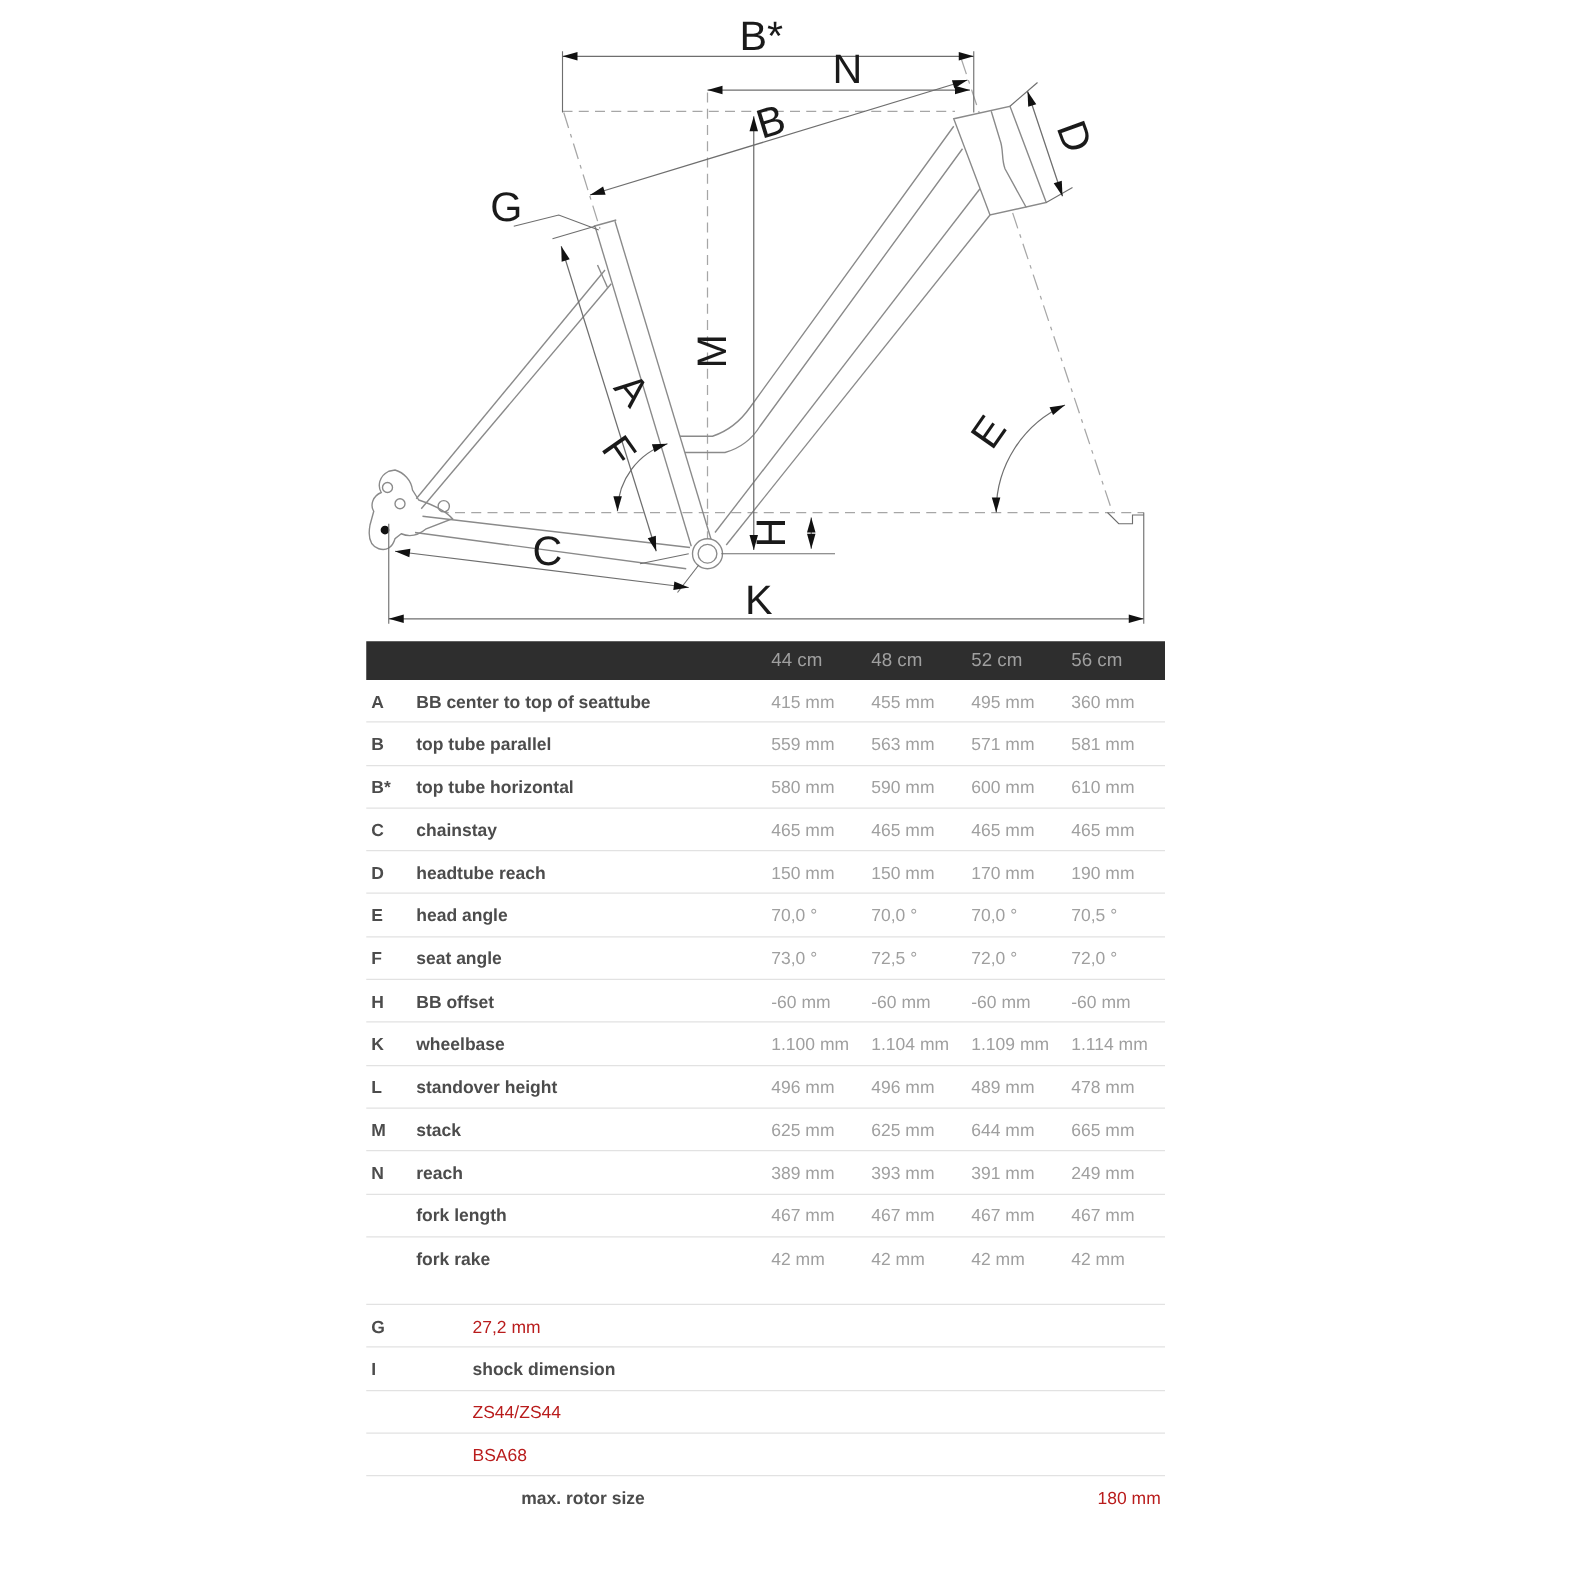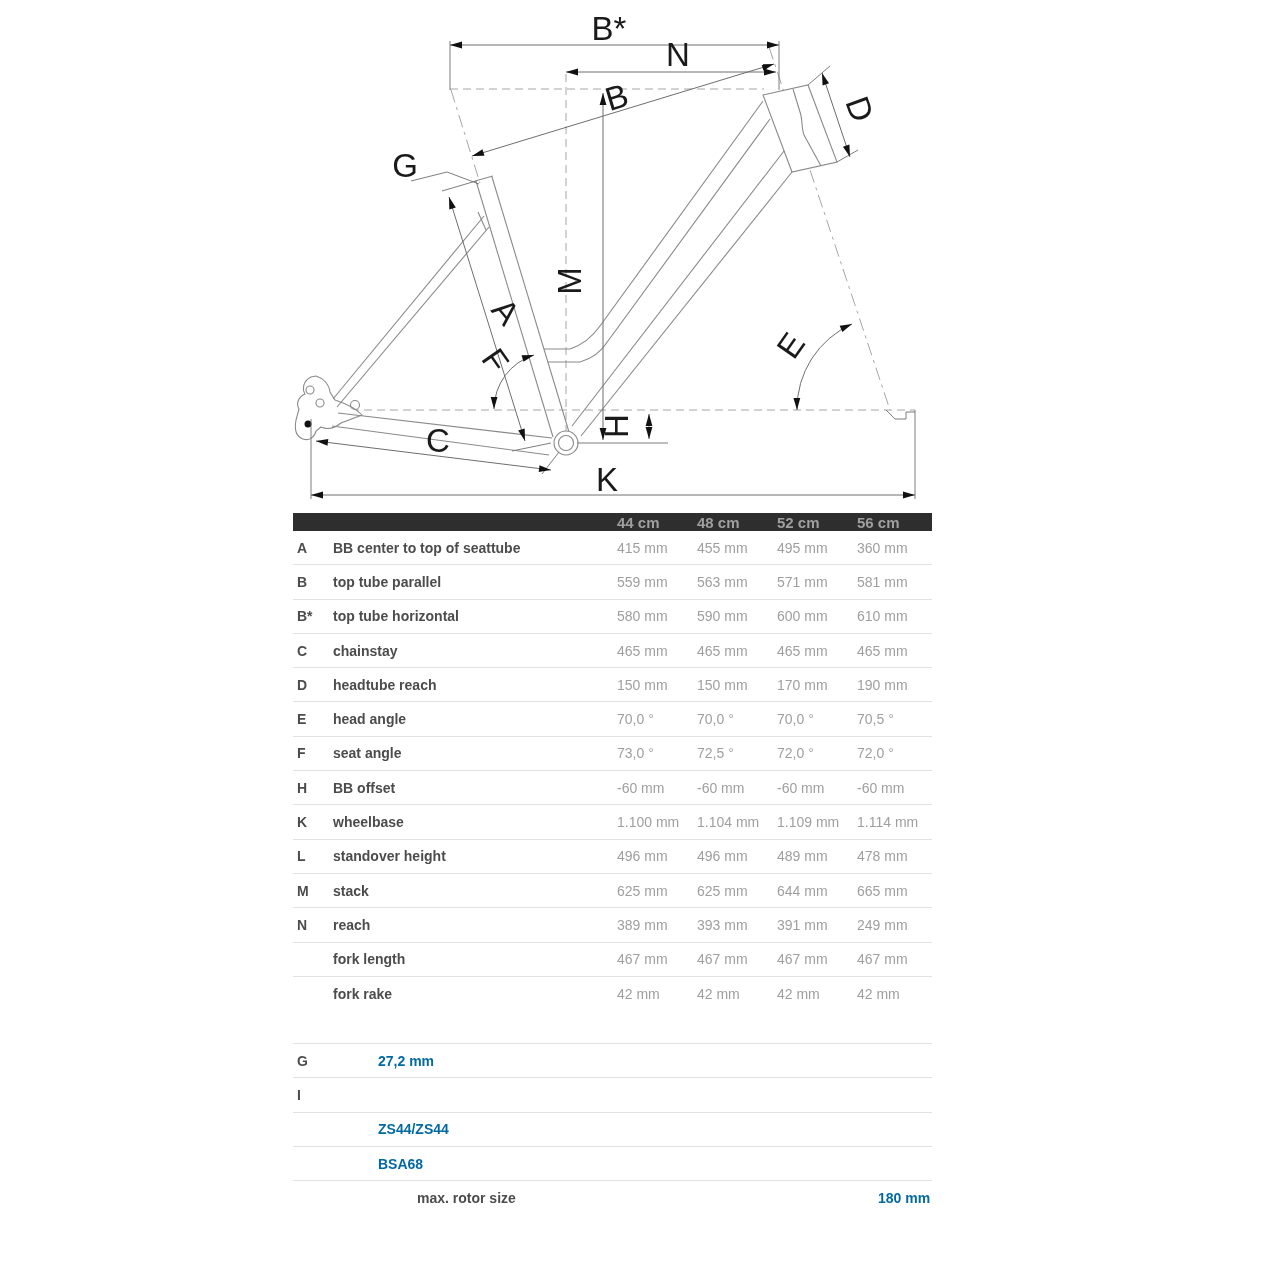--- a/index.html
+++ b/index.html
@@ -14,37 +14,37 @@
   .ext  { stroke:#6e6e6e; stroke-width:0.9; fill:none; }
   .dsh  { stroke:#a6a6a6; stroke-width:1; fill:none; stroke-dasharray:8 5; }
   .dd   { stroke:#a6a6a6; stroke-width:1; fill:none; stroke-dasharray:13 5 3 5; }
   .lbl  { font-family:"Liberation Sans",sans-serif; font-size:33px; fill:#1a1a1a;
           text-anchor:middle; }
   .dotf { fill:#111; }
 
   
   .geo-table { position:absolute; left:293px; top:513px; width:639px; }
   .geo-header { display:grid; grid-template-columns:36px 284px 80px 80px 80px 75px;
-                padding-left:4px; height:18px; align-items:center;
-                background:#2e2e2e; color:#f4f4f4; font-size:15px; font-weight:bold; }
+                padding-left:4px; height:31px; align-items:center;
+                background:#2e2e2e; color:#f4f4f4; font-size:15px; font-weight:normal; }
   .grow { display:grid; grid-template-columns:36px 284px 80px 80px 80px 75px;
           padding-left:4px; height:34.3px; align-items:center;
           border-bottom:1px solid #e2e2e2; font-size:14px; box-sizing:border-box; }
   .grow:last-child { border-bottom:none; }
   .cell.key, .cell.label { color:#4c4c4c; font-weight:bold; }
   .cell.v { color:#9f9f9f; }
 
   .spec-table { position:absolute; left:293px; top:1043px; width:639px;
                 border-top:1px solid #e2e2e2; }
   .srow { display:grid; grid-template-columns:81px 422px 1fr; padding-left:4px;
           height:34.3px; align-items:center; border-bottom:1px solid #e2e2e2;
           font-size:14px; box-sizing:border-box; }
   .srow:last-child { border-bottom:none;gap:39px; }
   .srow .key, .srow .label { color:#4c4c4c; font-weight:bold; }
-  .srow .val { color:#0369a1;font-weight:bold; }
+  .srow .val { color:#b91c1c; }
 </style>
 </head>
 <body>
 
 <div class="page">
 
   <svg class="diagram" width="1262" height="510" viewBox="0 0 1262 510">
     <defs>
       <marker id="arr" markerUnits="userSpaceOnUse" markerWidth="14" markerHeight="10" refX="13" refY="5" orient="auto-start-reverse">
         <path d="M13,5 L1,1.6 L1,8.4 Z" fill="#111"></path>
@@ -277,20 +277,21 @@
 
   <div class="spec-table">
     <div id="spec-rows">
   <div class="srow">
     <span class="cell key">G</span>
     <span class="cell val">27,2 mm</span>
   </div>
 
   <div class="srow">
     <span class="cell key">I</span>
+    <span class="cell label">shock dimension</span>
     <span class="cell val"></span>
   </div>
 
   <div class="srow">
     <span class="cell key"></span>
     <span class="cell val">ZS44/ZS44</span>
   </div>
 
   <div class="srow">
     <span class="cell key"></span>

